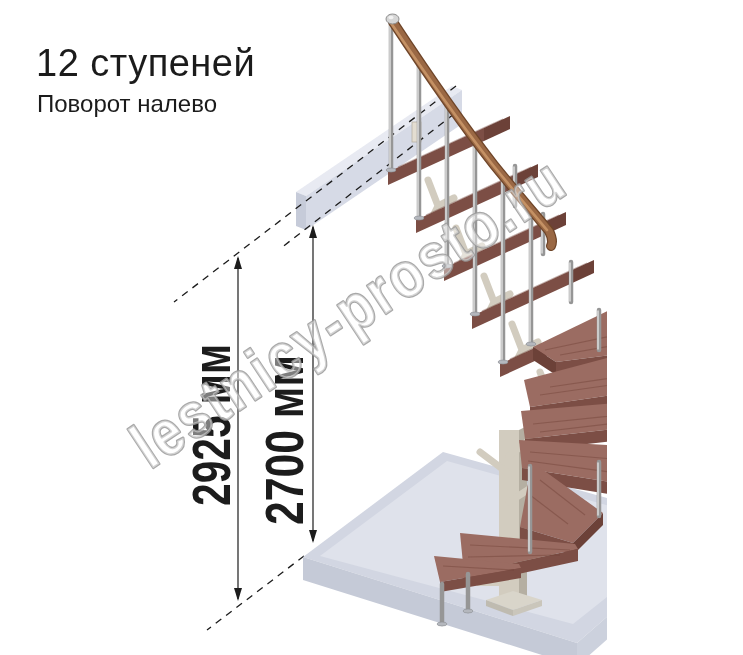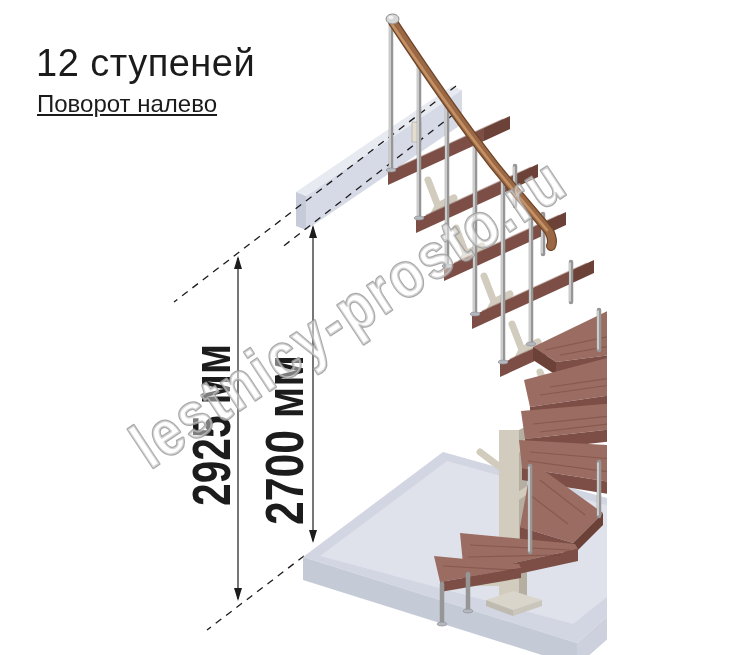--- a/index.html
+++ b/index.html
@@ -8,21 +8,21 @@
     background:var(--background,#fff);
     font-family:"Liberation Sans",sans-serif;
   }
   .title{
     position:absolute;left:36px;top:44px;
     font-size:38px;line-height:1.05;font-weight:400;color:#1b1b1b;
     letter-spacing:.5px;white-space:nowrap;
   }
   .subtitle{
     position:absolute;left:37px;top:90px;
-    font-size:24px;font-weight:400;color:#1b1b1b;white-space:nowrap;text-decoration:underline;
+    font-size:24px;font-weight:400;color:#1b1b1b;white-space:nowrap;
   }
   svg{position:absolute;left:0;top:0;}
   
   .beam-top{fill:var(--beam-top,#e8eaf2);}
   .beam-front{fill:var(--beam-front,#d6dae6);}
   .beam-end{fill:var(--beam-end,#c6cbd9);}
   .floor-top{fill:var(--floor-edge,#d2d6e2);}
   .floor-inner{fill:var(--floor-top,#dfe2eb);}
   .floor-fl{fill:var(--floor-front-left,#c5cad7);}
   .floor-fr{fill:var(--floor-front-right,#ccd1dd);}

